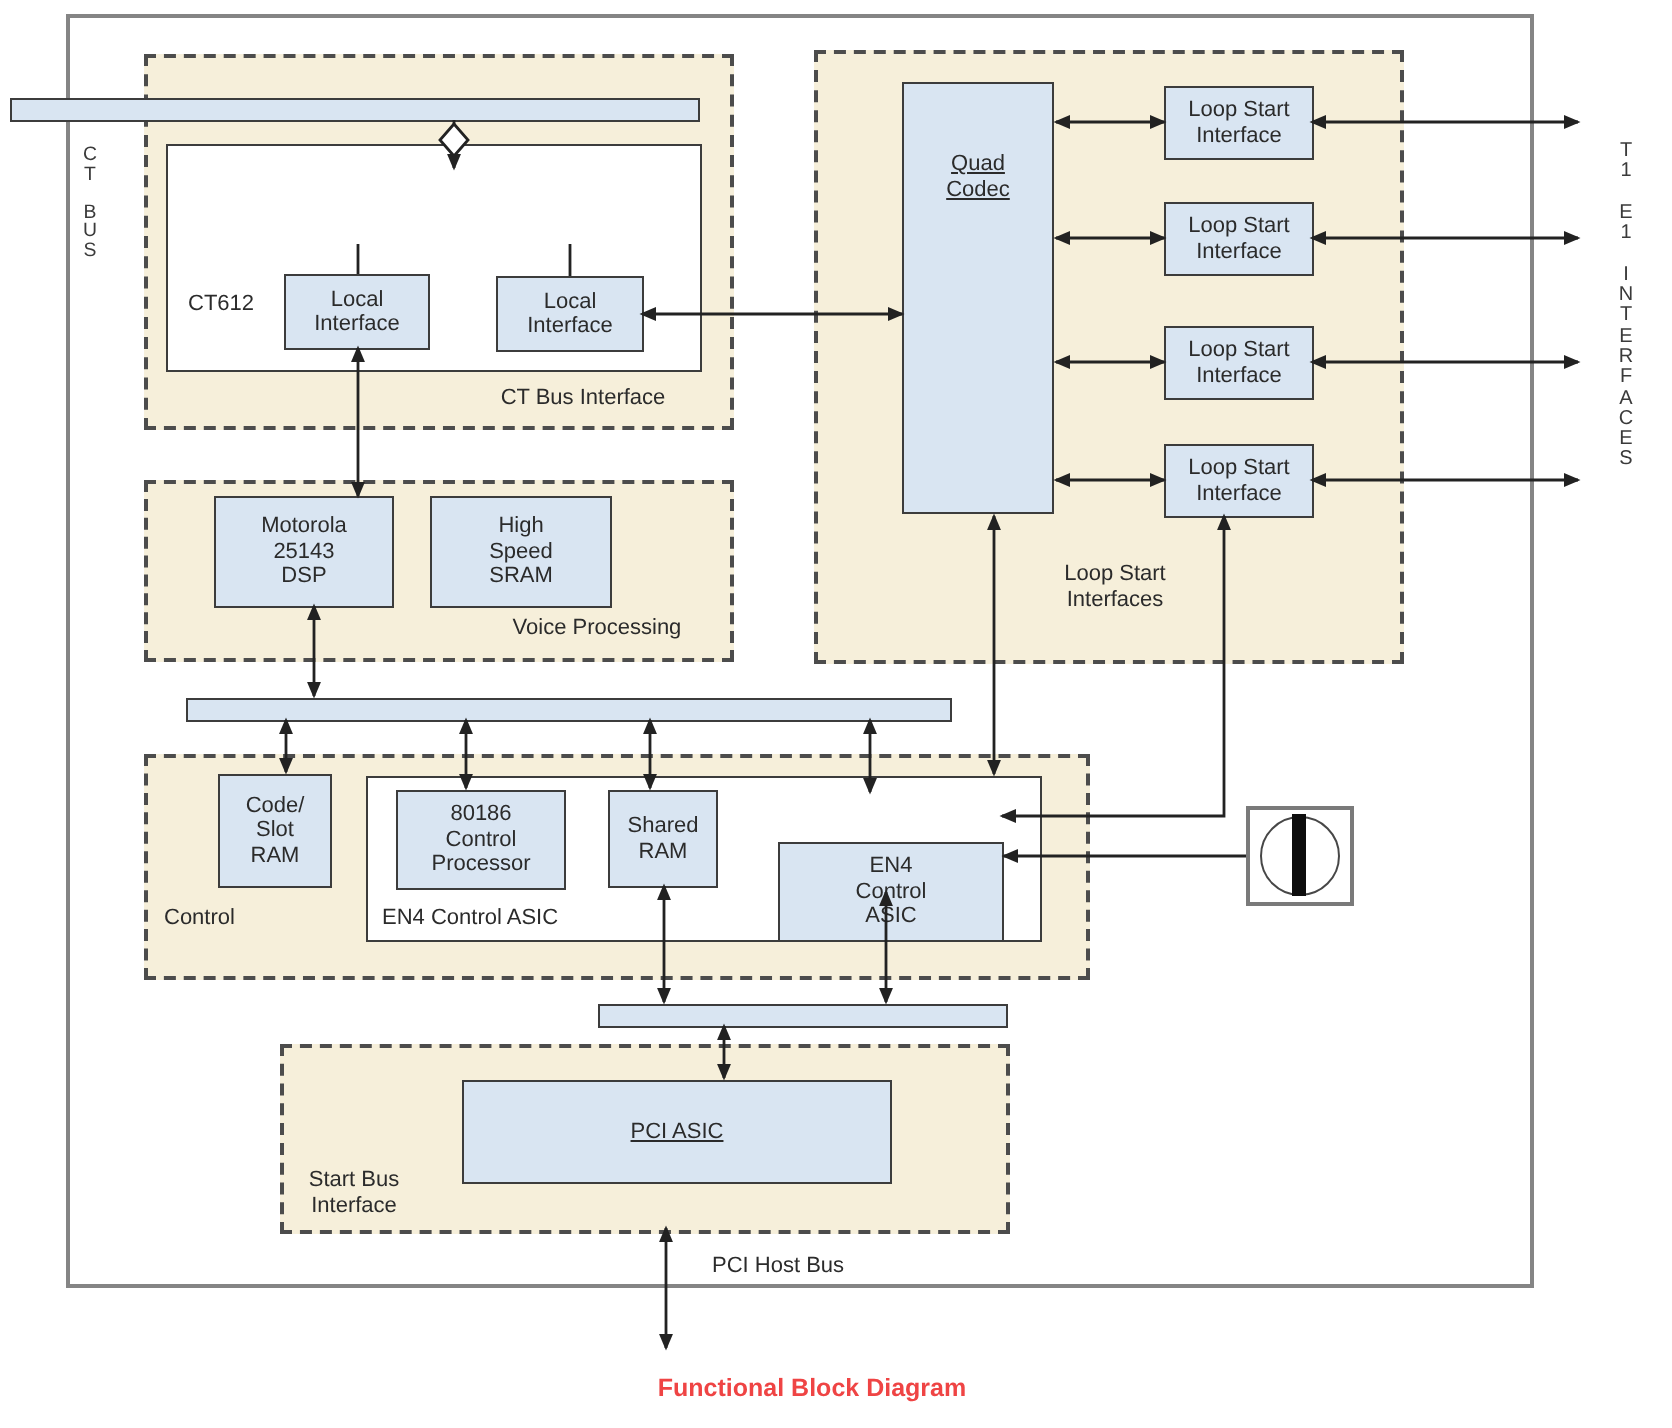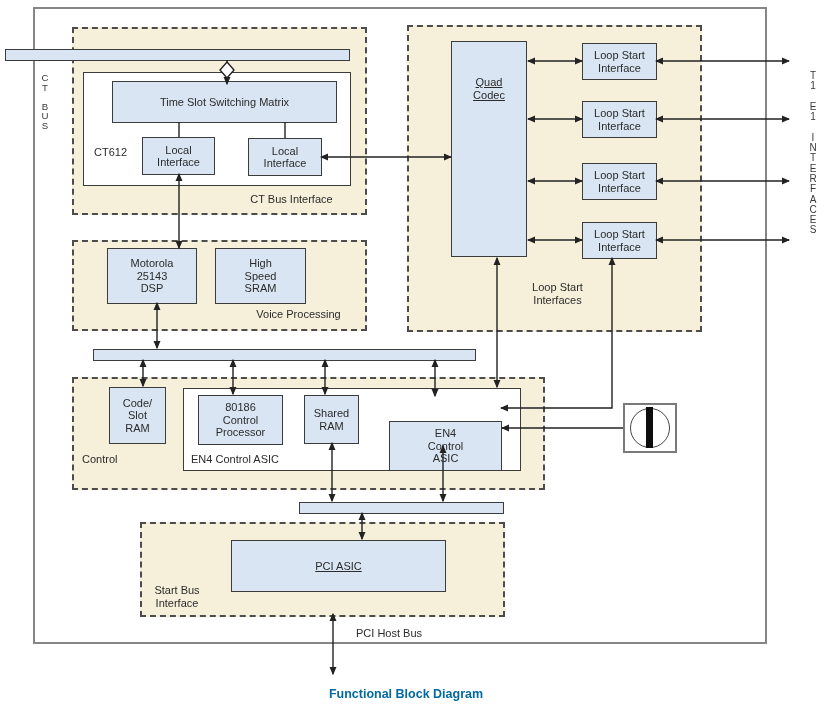--- a/index.html
+++ b/index.html
@@ -16,21 +16,21 @@
     display:flex;align-items:center;justify-content:center;text-align:center;
     font-size:11px;line-height:12.5px;white-space:pre-line;
   }
   .box.top-text{align-items:flex-start;padding-top:34px;box-sizing:border-box;text-decoration:underline;}
   .bus{background:#d9e5f2;border:1.5px solid #3c3c3c;z-index:5;}
   .lbl{z-index:4;font-size:11px;line-height:12.5px;white-space:pre-line;}
   .lbl.center{text-align:center;}
   .lbl.right{text-align:center;}
   .vlabel{z-index:4;font-size:10px;line-height:10.3px;text-align:center;white-space:pre-line;color:#3a3a3a;}
   .vlabel.ct{line-height:9.5px;font-size:9.7px;}
-  #title{font-weight:bold;font-size:12.5px;text-align:center;color:#0369a1;z-index:4;}
+  #title{font-weight:bold;font-size:12.5px;text-align:center;color:#ef4444;z-index:4;}
   #osc{background:#fff;border:2.4px solid #7a7a7a;z-index:6;}
   #osc .circle{position:absolute;left:5px;top:3px;width:38px;height:38px;border:1.7px solid #474747;border-radius:50%;}
   #osc .bar{position:absolute;left:21px;top:2px;width:7px;height:41px;background:#0d0d0d;}
   svg.overlay{position:absolute;left:0;top:0;z-index:10;pointer-events:none;}
 </style>
 </head>
 <body>
 
 <div id="diagram">
 
@@ -58,21 +58,20 @@
 C
 E
 S</div>
 
   <div class="abs panel" style="left:72px;top:27px;width:291px;height:184px;"></div>
   <div class="abs lbl right" style="left:230px;top:193px;width:123px;">CT Bus Interface</div>
 
   <div class="abs whitebox" style="left:83px;top:72px;width:266px;height:112px;"></div>
   <div class="abs lbl" style="left:94px;top:146px;">CT612</div>
 
-  <div class="abs box" style="left:112px;top:81px;width:223px;height:40px;">Time Slot Switching Matrix</div>
   <div class="abs box" style="left:142px;top:137px;width:71px;height:36px;">Local
 Interface</div>
   <div class="abs box" style="left:248px;top:138px;width:72px;height:36px;">Local
 Interface</div>
 
   <div class="abs bus" style="left:5px;top:49px;width:343px;height:10px;"></div>
 
   <div class="abs panel" style="left:407px;top:25px;width:291px;height:303px;"></div>
   <div class="abs lbl center" style="left:510px;top:281px;width:95px;">Loop Start
 Interfaces</div>

